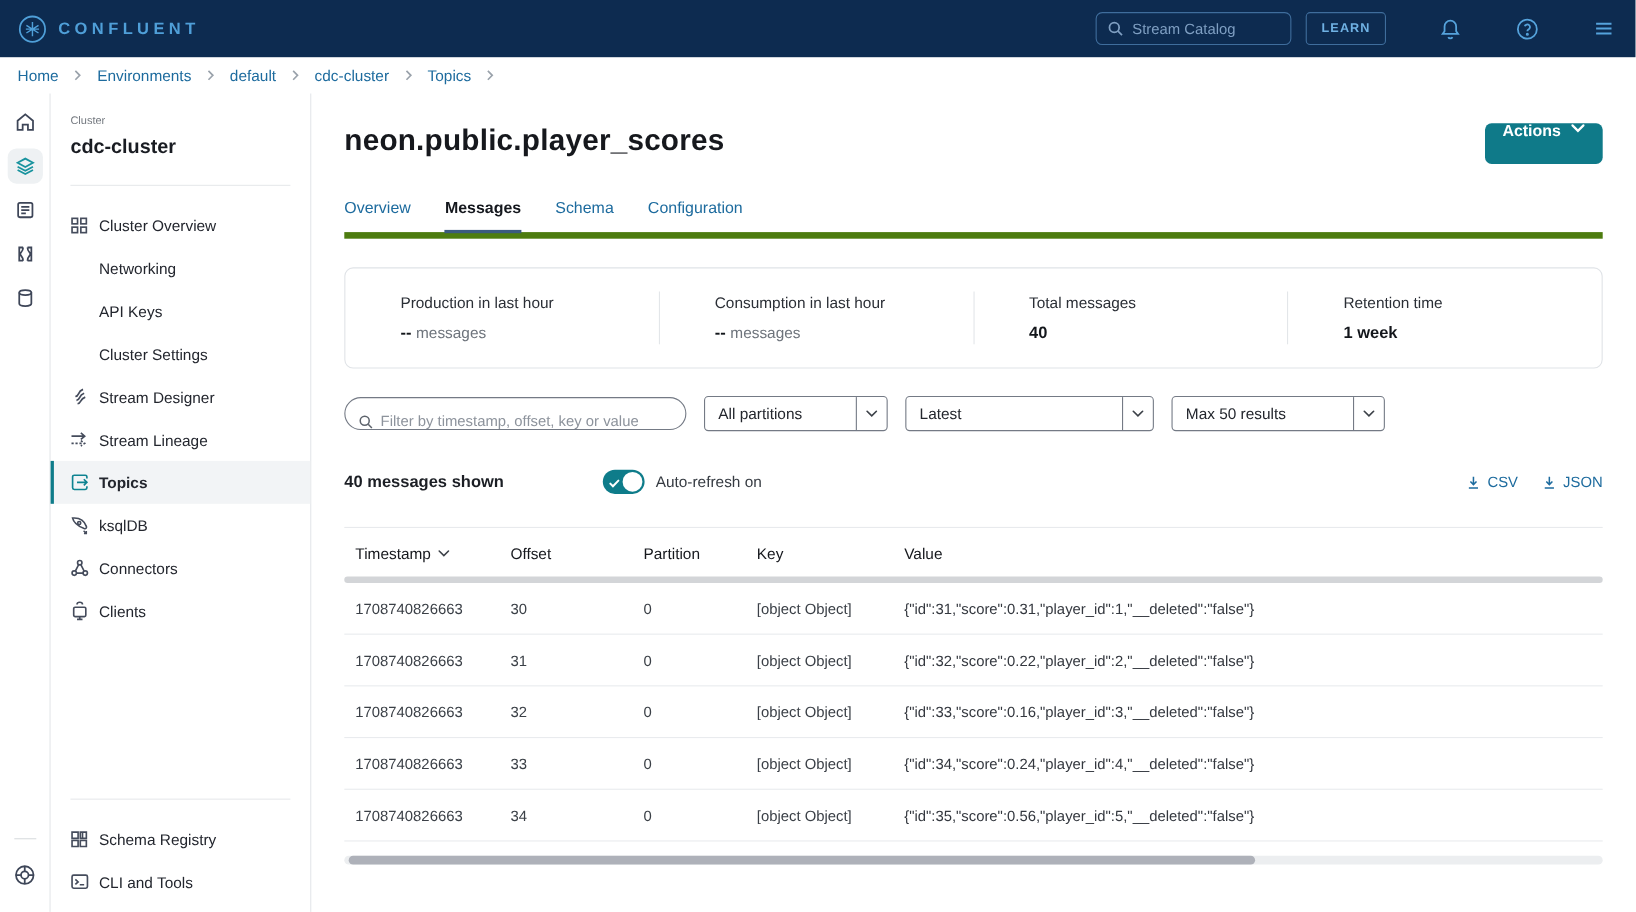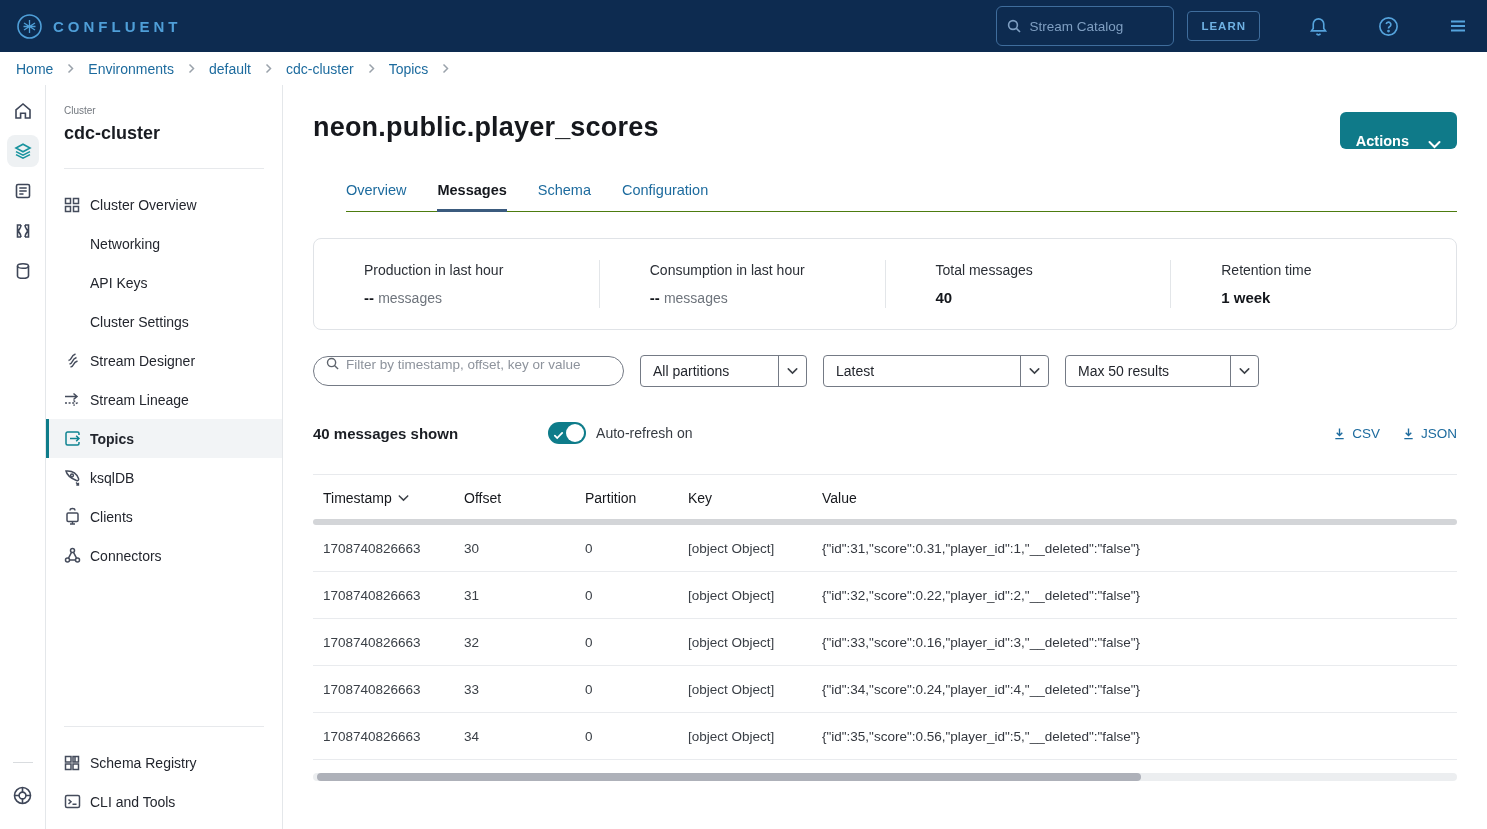--- a/index.html
+++ b/index.html
@@ -6,21 +6,21 @@
   html,body { width:1487px; height:829px; overflow:hidden; background:#fff;
     font-family:"Liberation Sans", sans-serif; }
   .app { width:1487px; height:829px; display:flex; flex-direction:column; }
 
   
   .navbar { height:52px; background:#0d2b50; display:flex; align-items:center;
     padding:0 18px 0 16px; flex-shrink:0; }
   .brand { display:flex; align-items:center; gap:10px; color:#4f9fd8; }
   .brand-text { font-size:15px; font-weight:700; letter-spacing:4px; color:#4f9fd8; }
   .nav-right { margin-left:auto; display:flex; align-items:center; }
-  .nav-search { width:178px; height:40px; border:1px solid #3f6d9c; border-radius:6px;
+  .nav-search { width:178px; height:30px; border:1px solid #3f6d9c; border-radius:6px;
     display:flex; align-items:center; gap:8px; padding:0 10px; color:#7f9fc2; }
   .nav-search input { border:none; outline:none; background:transparent; color:#cfe2f3;
     font-size:13.5px; width:100%; font-family:"Liberation Sans",sans-serif; }
   .nav-search input::placeholder { color:#7f9fc2; }
   .learn-btn { height:30px; padding:0 13px; margin-left:13px; border:1px solid #3f6d9c;
     border-radius:4px; background:transparent; color:#6fb1e3; font-size:11.5px;
     letter-spacing:1px; font-weight:700; cursor:pointer; font-family:"Liberation Sans",sans-serif; }
   .nav-ic { color:#55a3dc; margin-left:47px; display:flex; cursor:pointer; }
 
   
@@ -56,38 +56,38 @@
   .side-item.active .icn { color:#0e8391; }
   .side-footer { margin-top:auto; }
 
   
   .main { flex:1; padding:0 30px; display:flex; flex-direction:column; min-width:0; }
   .page-header { display:flex; justify-content:space-between; align-items:flex-start;
     margin-top:27px; }
   .page-title { font-size:27px; font-weight:700; color:#16181d; letter-spacing:.2px; }
   .actions-btn { background:#0f7a89; color:#fff; height:37px; padding:0 16px;
     border:none; border-radius:6px; font-size:14.5px; font-weight:700; display:flex;
-    align-items:flex-end; gap:19px; cursor:pointer; font-family:"Liberation Sans",sans-serif; }
-
-  .tabs { display:flex; gap:31px; margin-top:33px; border-bottom:1px solid #4d7c0f;margin-left:33px; }
+    align-items:flex-start; gap:9px; cursor:pointer; font-family:"Liberation Sans",sans-serif; }
+
+  .tabs { display:flex; gap:31px; margin-top:33px; border-bottom:6px solid #4d7c0f; }
   .tab { font-size:14.5px; color:#1d6b9e; padding-bottom:11px; cursor:pointer;
     margin-bottom:-1px; border-bottom:3px solid transparent; }
   .tab.active { color:#15181e; font-weight:700; border-bottom-color:#3b5b7e; }
 
   .stats-card { margin-top:26px; border:1px solid #e0e3e7; border-radius:8px;
     display:flex; padding:21px 0; }
   .stat { flex:1; padding:2px 12px 2px 50px; }
   .stat + .stat { border-left:1px solid #e3e6e9; }
   .stat-label { font-size:14px; color:#2b2f36; }
   .stat-value { margin-top:11px; font-size:15px; font-weight:700; color:#13161b; }
   .stat-suffix { font-weight:400; color:#6e747c; font-size:14px; }
 
   .filter-row { margin-top:25px; display:flex; gap:16px; align-items:center; }
   .filter-search { width:311px; height:30px; border:1px solid #747a85; border-radius:15px;
-    display:flex; align-items:flex-start; gap:7px; padding:0 12px; color:#80868f; }
+    display:flex; align-items:flex-end; gap:7px; padding:0 12px; color:#80868f; }
   .filter-search input { border:none; outline:none; flex:1; font-size:13.5px;
     color:#23262d; font-family:"Liberation Sans",sans-serif; background:transparent; }
   .filter-search input::placeholder { color:#8d939c; }
   .select { height:32px; border:1px solid #747a85; border-radius:4px; display:flex;
     align-items:center; font-size:14px; color:#23262d; background:#fff; cursor:pointer; }
   .select-label { flex:1; padding:0 12px; }
   .select-chevron { width:28px; align-self:stretch; border-left:1px solid #747a85;
     display:flex; align-items:center; justify-content:center; color:#3c4148; }
   .w1{width:167px;} .w2{width:226px;} .w3{width:194px;}
 
@@ -303,37 +303,37 @@
             <path d="M3 3 C9 2.5 13.5 5 15.5 10.5 C16 12 15 13 13.5 12.5 C8.5 10.5 4 7.5 3 3 Z"></path>
             <circle cx="9" cy="7.5" r="1.4"></circle>
             <path d="M13 14.5 L15.5 17 M15.5 14.8 V17 H13.3" stroke-width="1.3"></path>
           </svg>
         </span>
         <span>ksqlDB</span>
       </div>
       <div class="side-item">
         <span class="icn">
           <svg width="19" height="19" viewBox="0 0 19 19" fill="none" stroke="currentColor" stroke-width="1.5">
-            <rect x="4" y="6" width="11" height="8.5" rx="1.2"></rect>
-            <path d="M7 3.5 a2.5 2 0 0 1 5 0"></path>
-            <path d="M9.5 14.5 V17 M7 17 H12"></path>
-          </svg>
-        </span>
-        <span>Clients</span>
-      </div>
-      <div class="side-item">
-        <span class="icn">
-          <svg width="19" height="19" viewBox="0 0 19 19" fill="none" stroke="currentColor" stroke-width="1.5">
             <circle cx="9.5" cy="4.5" r="2"></circle>
               <circle cx="4.5" cy="14" r="2"></circle>
               <circle cx="14.5" cy="14" r="2"></circle>
             <path d="M8.5 6.3 L5.5 12.2 M10.5 6.3 L13.5 12.2 M6.5 14 H12.5"></path>
           </svg>
         </span>
         <span>Connectors</span>
+      </div>
+      <div class="side-item">
+        <span class="icn">
+          <svg width="19" height="19" viewBox="0 0 19 19" fill="none" stroke="currentColor" stroke-width="1.5">
+            <rect x="4" y="6" width="11" height="8.5" rx="1.2"></rect>
+            <path d="M7 3.5 a2.5 2 0 0 1 5 0"></path>
+            <path d="M9.5 14.5 V17 M7 17 H12"></path>
+          </svg>
+        </span>
+        <span>Clients</span>
       </div>
 
       <div class="side-footer">
         <div class="side-div"></div>
         <div class="side-item">
           <span class="icn">
             <svg width="18" height="18" viewBox="0 0 18 18" fill="none" stroke="currentColor" stroke-width="1.5">
               <path d="M2.5 2.5 H8 V8 H2.5 Z M10 2.5 H15.5 V8 H10 Z M2.5 10 H8 V15.5 H2.5 Z M10 10 H15.5 V15.5 H10 Z"></path>
               <path d="M12 2.5 V8"></path>
             </svg>

